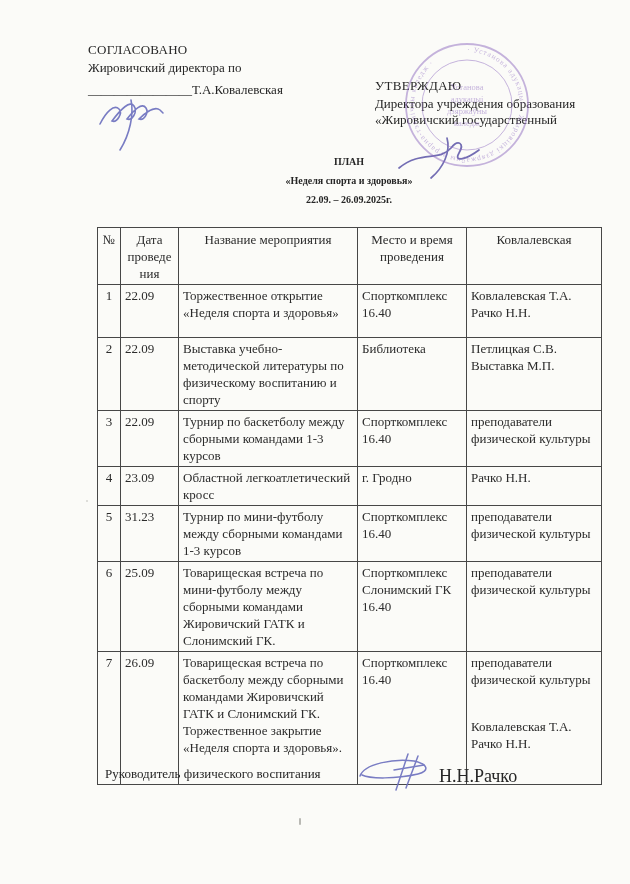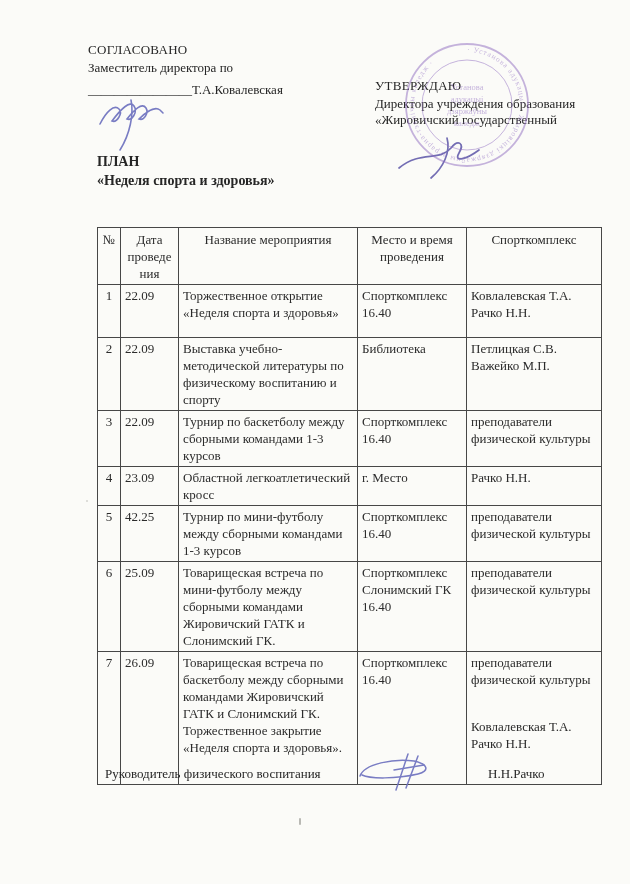--- a/index.html
+++ b/index.html
@@ -25,21 +25,21 @@
   .sig-left{left:6px;top:40px;}
   .sig-right{left:18px;top:48px;}
   
   .stamp{
     position:absolute;left:400px;top:38px;width:134px;height:134px;
     opacity:.5;filter:blur(.4px);pointer-events:none;
   }
   
   .title-block{
     position:absolute;left:97px;top:152px;width:504px;
-    font-weight:bold;font-size:14px;line-height:19px;
+    text-align:center;font-weight:bold;font-size:10px;line-height:19px;
   }
   
   table.plan{
     position:absolute;left:97px;top:227px;
     border-collapse:collapse;table-layout:fixed;
     width:504px;
     font-size:13px;line-height:17px;color:#2b2b2b;
     border:1.5px solid #474747;
   }
   table.plan th,table.plan td{
@@ -56,35 +56,35 @@
   tbody tr:nth-child(3){height:53px}
   tbody tr:nth-child(4){height:35px}
   tbody tr:nth-child(5){height:53px}
   tbody tr:nth-child(6){height:78px}
   tbody tr:nth-child(7){height:133px}
   td.c-num{text-align:center;padding-left:1px;padding-right:1px;}
   td.c-place{padding-right:6px;}
   .resp2{margin-top:30px;}
   
   .footer-label{position:absolute;left:105px;top:766px;font-size:13px;}
-  .footer-name{position:absolute;left:488px;top:766px;font-size:13px;}
+  .footer-name{position:absolute;left:439px;top:766px;font-size:18px;}
   .sig-footer{position:absolute;left:352px;top:748px;}
   
   .artifact{position:absolute;background:#b9b9b4;border-radius:1px;}
   .a1{left:299px;top:818px;width:2px;height:7px;}
   .a2{left:86px;top:500px;width:2px;height:2px;opacity:.6;}
 </style>
 </head>
 <body>
 
 <div class="page">
 
   <div class="approval approval-left">
     <div class="heading">СОГЛАСОВАНО</div>
-    <div>Заместитель директора по</div>
+    <div>Жировичский директора по</div>
     <div class="sigline"><span class="dash">________________</span><span>Т.А.Ковалевская</span></div>
     <svg class="sig-svg sig-left" width="100" height="72" viewBox="0 0 100 72">
       <g fill="none" stroke="#6b6fbe" stroke-width="1.6" stroke-linecap="round" opacity="0.9">
         <path d="M6 42 C 12 30, 20 22, 25 27 C 29 31, 23 41, 18 39 C 27 27, 36 18, 40 24 C 44 30, 38 39, 33 37 C 40 28, 48 20, 52 26 C 55 31, 50 39, 45 37 C 52 30, 61 24, 66 28 L 69 31"></path>
         <path d="M37 18 C 40 32, 36 52, 26 68"></path>
       </g>
     </svg>
   </div>
 
   <div class="approval approval-right">
@@ -110,79 +110,80 @@
     </text>
     <text x="67" y="52" text-anchor="middle" font-size="8.5" fill="#8f6cc0">Установа</text>
     <text x="67" y="64" text-anchor="middle" font-size="8.5" fill="#8f6cc0">адукацыі</text>
     <text x="67" y="76" text-anchor="middle" font-size="8.5" fill="#8f6cc0">дзяржаўны</text>
     <text x="67" y="88" text-anchor="middle" font-size="8.5" fill="#8f6cc0">каледж</text>
   </svg>
 
   <div class="title-block">
     <div>ПЛАН</div>
     <div>«Неделя спорта и здоровья»</div>
+    <div>22.09. – 26.09.2025г.</div>
   </div>
 
   <table class="plan">
     <colgroup>
       <col class="c1">
         <col class="c2">
         <col class="c3">
         <col class="c4">
         <col class="c5">
     </colgroup>
     <thead>
       <tr>
         <th>№</th>
         <th>Дата проведе ния</th>
         <th>Название мероприятия</th>
         <th>Место и время проведения</th>
-        <th>Спорткомплекс</th>
+        <th>Ковлалевская</th>
       </tr>
     </thead>
     <tbody>
         <tr>
           <td class="c-num">1</td>
           <td class="c-date">22.09</td>
           <td class="c-event">Торжественное открытие «Неделя спорта и здоровья»</td>
           <td class="c-place">Спорткомплекс 16.40</td>
           <td class="c-resp">
             <div>Ковлалевская Т.А. Рачко Н.Н.</div>
           </td>
         </tr>
         <tr>
           <td class="c-num">2</td>
           <td class="c-date">22.09</td>
           <td class="c-event">Выставка учебно-методической литературы по физическому воспитанию и спорту</td>
           <td class="c-place">Библиотека</td>
           <td class="c-resp">
-            <div>Петлицкая С.В. Важейко М.П.</div>
+            <div>Петлицкая С.В. Выставка М.П.</div>
           </td>
         </tr>
         <tr>
           <td class="c-num">3</td>
           <td class="c-date">22.09</td>
           <td class="c-event">Турнир по баскетболу между сборными командами 1-3 курсов</td>
           <td class="c-place">Спорткомплекс 16.40</td>
           <td class="c-resp">
             <div>преподаватели физической культуры</div>
           </td>
         </tr>
         <tr>
           <td class="c-num">4</td>
           <td class="c-date">23.09</td>
           <td class="c-event">Областной легкоатлетический кросс</td>
-          <td class="c-place">г. Место</td>
+          <td class="c-place">г. Гродно</td>
           <td class="c-resp">
             <div>Рачко Н.Н.</div>
           </td>
         </tr>
         <tr>
           <td class="c-num">5</td>
-          <td class="c-date">42.25</td>
+          <td class="c-date">31.23</td>
           <td class="c-event">Турнир по мини-футболу между сборными командами 1-3 курсов</td>
           <td class="c-place">Спорткомплекс 16.40</td>
           <td class="c-resp">
             <div>преподаватели физической культуры</div>
           </td>
         </tr>
         <tr>
           <td class="c-num">6</td>
           <td class="c-date">25.09</td>
           <td class="c-event">Товарищеская встреча по мини-футболу между сборными командами Жировичский ГАТК и Слонимский ГК.</td>

